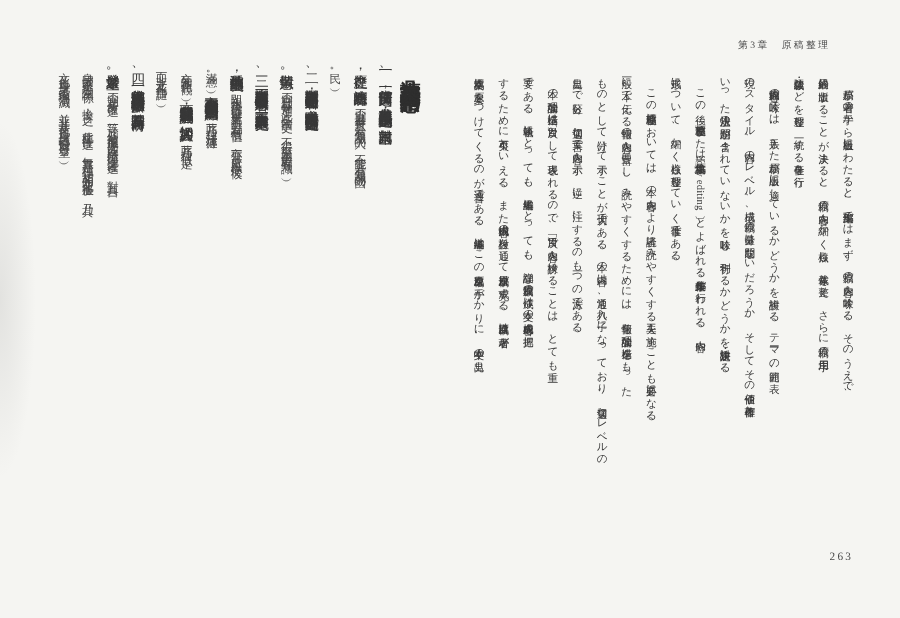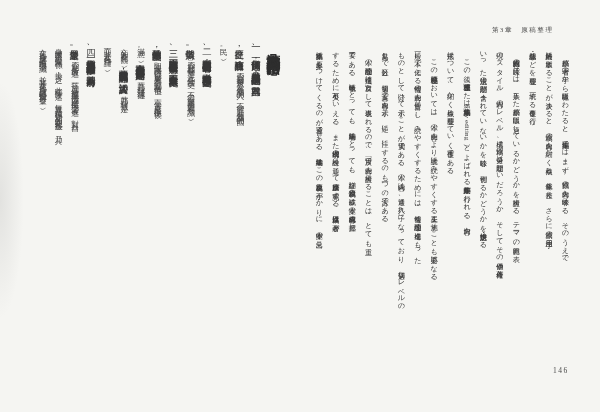--- a/index.html
+++ b/index.html
@@ -78,15 +78,15 @@
         <div class="col"><span class="seg-n">形式について、細かく点検し整理していく仕事である。</span></div>
         <div class="col"><span class="seg-n">　この原稿整理においては、本の内容をより読者に読みやすくする工夫を施すことも必要になる。</span></div>
         <div class="col"><span class="seg-n">一般に本で伝える情報の内容を豊富にし、読みやすくするためには、情報を論理的な構造をもった</span></div>
         <div class="col"><span class="seg-n">ものとして分けて示すことが大切である。本の内容は、通常、入れ子になっており、適切なレベルの</span></div>
         <div class="col"><span class="seg-n">見出しで区分し、適切な言葉で内容を示す。逆に、注にするのも一つの方法である。</span></div>
         <div class="col"><span class="seg-n">　本の論理的な構造は「目次」として表現されるので、「目次」で内容を検討することは、とても重</span></div>
         <div class="col"><span class="seg-n">要である。執筆者にとっても、編集者にとっても、詳細な目次原稿の作成は本文の内容構成を把握</span></div>
         <div class="col"><span class="seg-n">するために不可欠といえる。また内容構成の検討を通して目次原稿が完成する。目次原稿は著者が</span></div>
         <div class="col"><span class="seg-n">本文原稿に原案をつけてくるのが普通である。編集者はこの目次原稿を手がかりに、本文中の見出</span></div>
       </div>
-    <div class="page-number">146</div>
+    <div class="page-number">263</div>
   </div>
 </div>
 
 </body></html>

